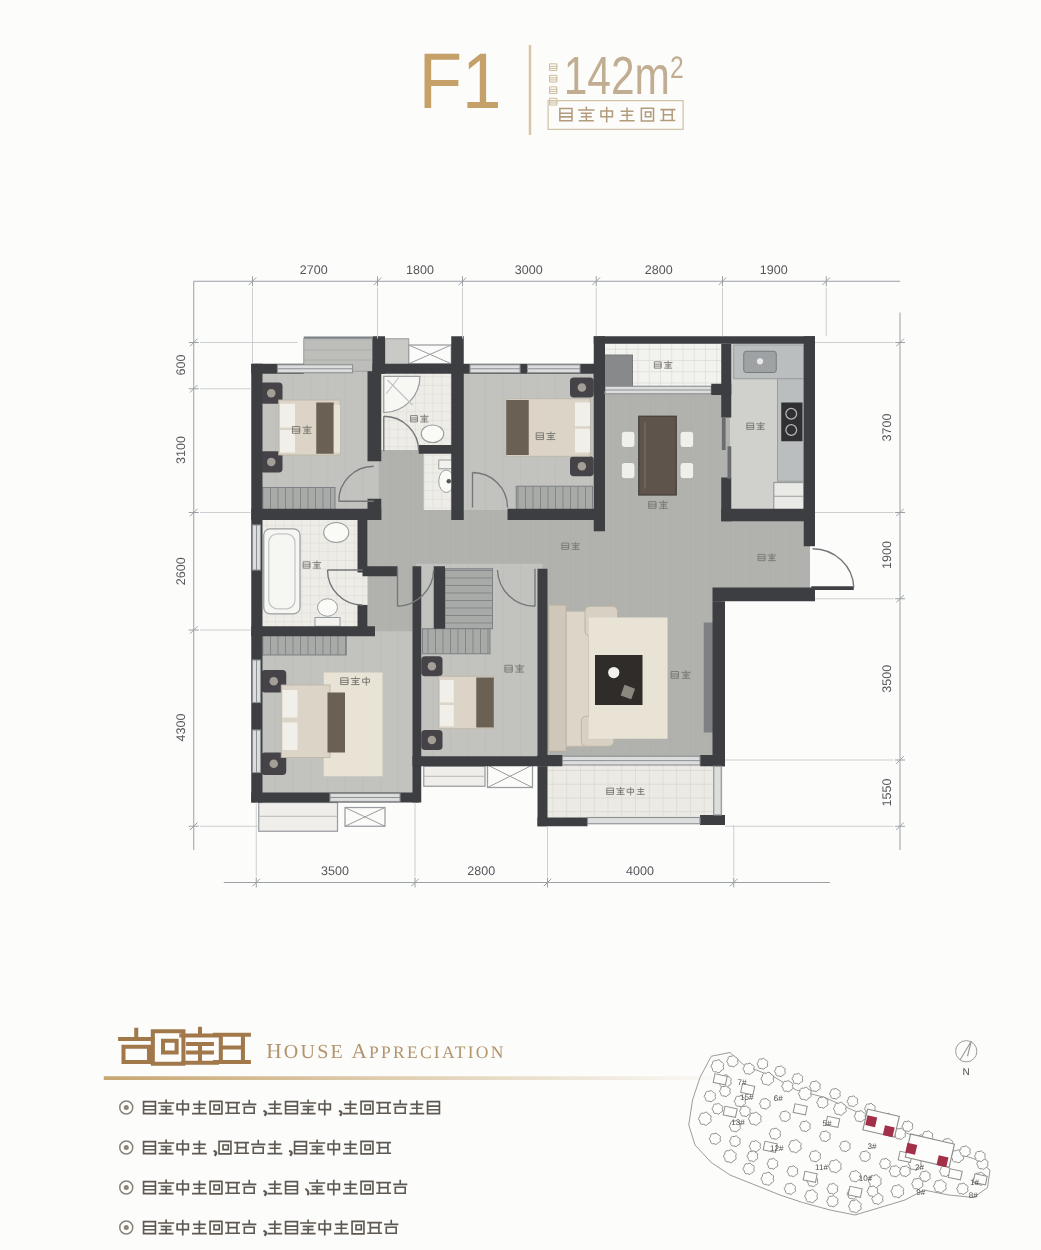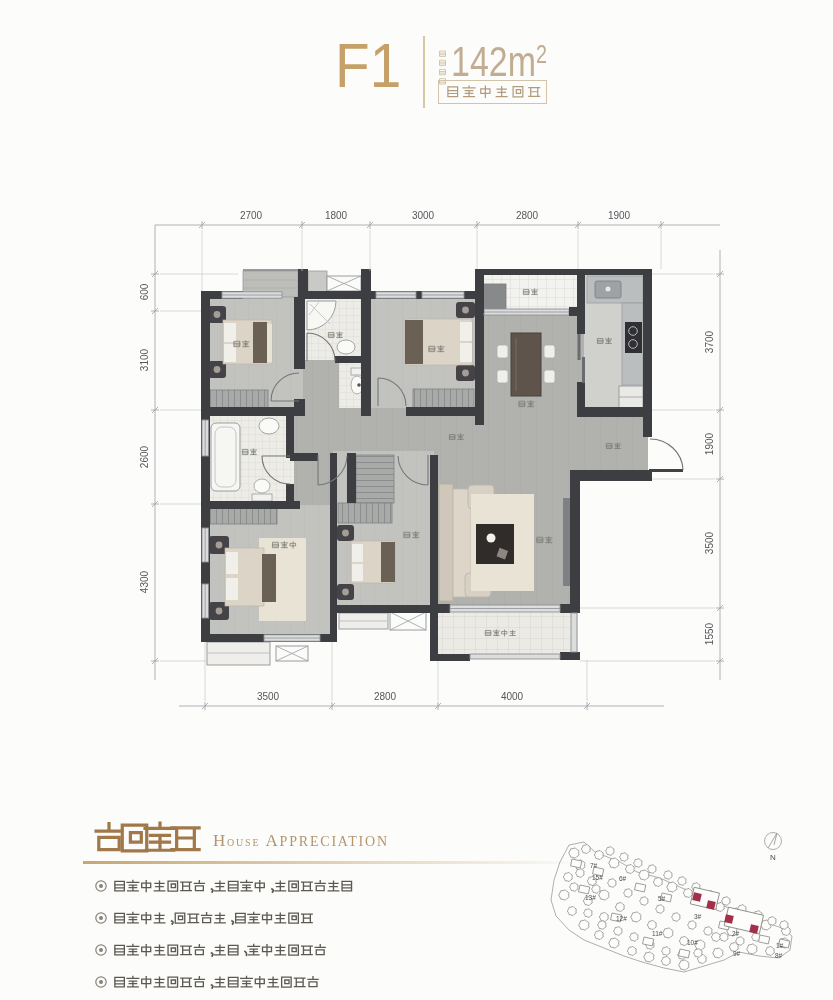--- a/index.html
+++ b/index.html
@@ -431,21 +431,21 @@
         </g>
 </defs>
       <g stroke="#a0784a" fill="none" stroke-width="9.5" stroke-linecap="square">
         <use href="#gH" transform="translate(68.0,821.0) scale(0.3400)"></use>
         <use href="#gE" transform="translate(93.5,821.0) scale(0.3400)"></use>
         <use href="#gB" transform="translate(119.0,821.0) scale(0.3400)"></use>
         <use href="#gG" transform="translate(144.5,821.0) scale(0.3400)"></use>
       </g>
     </svg>
 
-<div class="abs" style="left:189px;top:831px;font-family:'Liberation Serif',serif;font-size:17px;letter-spacing:1.8px;color:#b2946d;">H<span style="font-size:10px;">OUSE</span> A<span style="font-size:14px;">PPRECIATION</span></div>
+<div class="abs" style="left:189px;top:831px;font-family:'Liberation Serif',serif;font-size:17px;letter-spacing:1.8px;color:#b2946d;">H<span style="font-size:16px;">OUSE</span> A<span style="font-size:14px;">PPRECIATION</span></div>
 
 <div class="abs" style="left:59px;top:861px;width:505px;height:3px;background:linear-gradient(to right,#c7a671,rgba(201,168,115,0));"></div>
 <svg class="abs" style="left:0;top:865px" width="600" height="135" viewBox="0 865 600 135">
       <defs>
 <g id="gA">
           <path d="M14,14 H86 V86 H14 Z M14,41 H86 M14,63 H86"></path>
         </g>
 <g id="gB">
           <path d="M6,22 H94 M50,6 V22 M22,42 H78 M22,62 H78 M50,42 V86 M10,86 H90"></path>
         </g>

